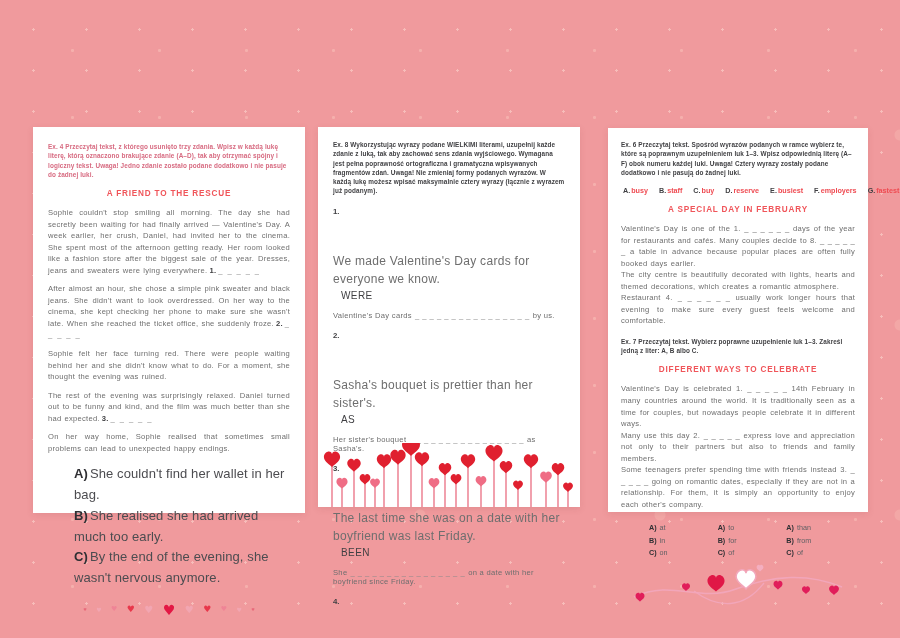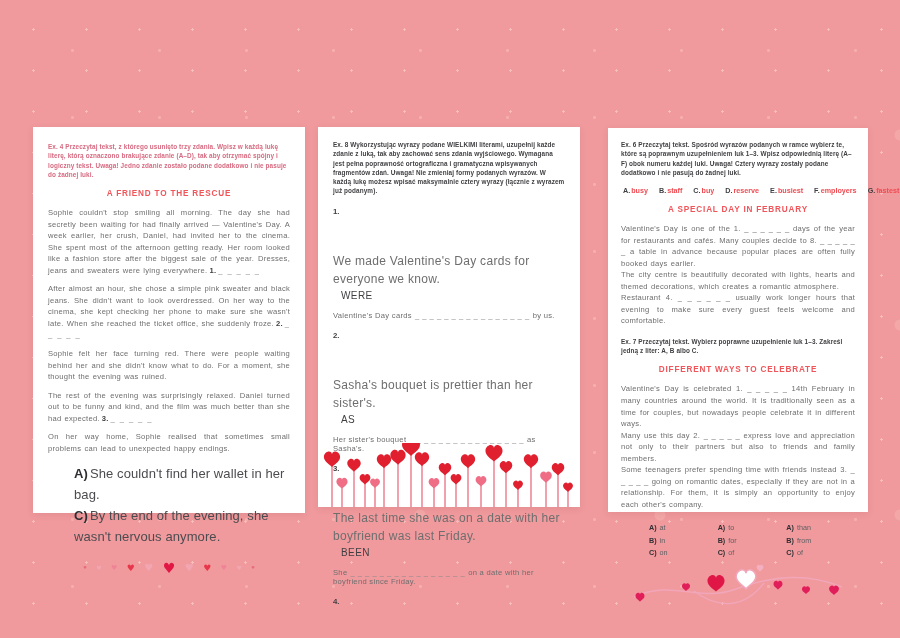--- a/index.html
+++ b/index.html
@@ -70,20 +70,21 @@
   <div class="doc-title">A FRIEND TO THE RESCUE</div>
 
   <p class="body-text para"><span>Sophie couldn't stop smiling all morning. The day she had secretly been waiting for had finally arrived — Valentine's Day. A week earlier, her crush, Daniel, had invited her to the cinema. She spent most of the afternoon getting ready. Her room looked like a fashion store after the biggest sale of the year. Dresses, jeans and sweaters were lying everywhere.</span><b class="gap-num">1.</b><span class="gap">_ _ _ _ _</span></p>
   <p class="body-text para"><span>After almost an hour, she chose a simple pink sweater and black jeans. She didn't want to look overdressed. On her way to the cinema, she kept checking her phone to make sure she wasn't late. When she reached the ticket office, she suddenly froze.</span><b class="gap-num">2.</b><span class="gap">_ _ _ _ _</span></p>
   <p class="body-text para"><span>Sophie felt her face turning red. There were people waiting behind her and she didn't know what to do. For a moment, she thought the evening was ruined.</span></p>
   <p class="body-text para"><span>The rest of the evening was surprisingly relaxed. Daniel turned out to be funny and kind, and the film was much better than she had expected.</span><b class="gap-num">3.</b><span class="gap">_ _ _ _ _</span></p>
   <p class="body-text para"><span>On her way home, Sophie realised that sometimes small problems can lead to unexpected happy endings.</span></p>
 
   <div class="abcd">
     <div class="option-row"><b>A)</b><span>She couldn't find her wallet in her bag.</span></div>
+    <div class="option-row"><b>B)</b><span>She realised she had arrived much too early.</span></div>
     <div class="option-row"><b>C)</b><span>By the end of the evening, she wasn't nervous anymore.</span></div>
   </div>
 
   <div class="hearts-row">
     <span class="heart" style="font-size:4px;color:#e8697a">♥</span>
     <span class="heart" style="font-size:6px;color:#f2a6b2">♥</span>
     <span class="heart" style="font-size:7px;color:#ef8496">♥</span>
     <span class="heart" style="font-size:9px;color:#e8374b">♥</span>
     <span class="heart" style="font-size:10px;color:#f2a6b2">♥</span>
     <span class="heart" style="font-size:14px;color:#e31744">♥</span>

